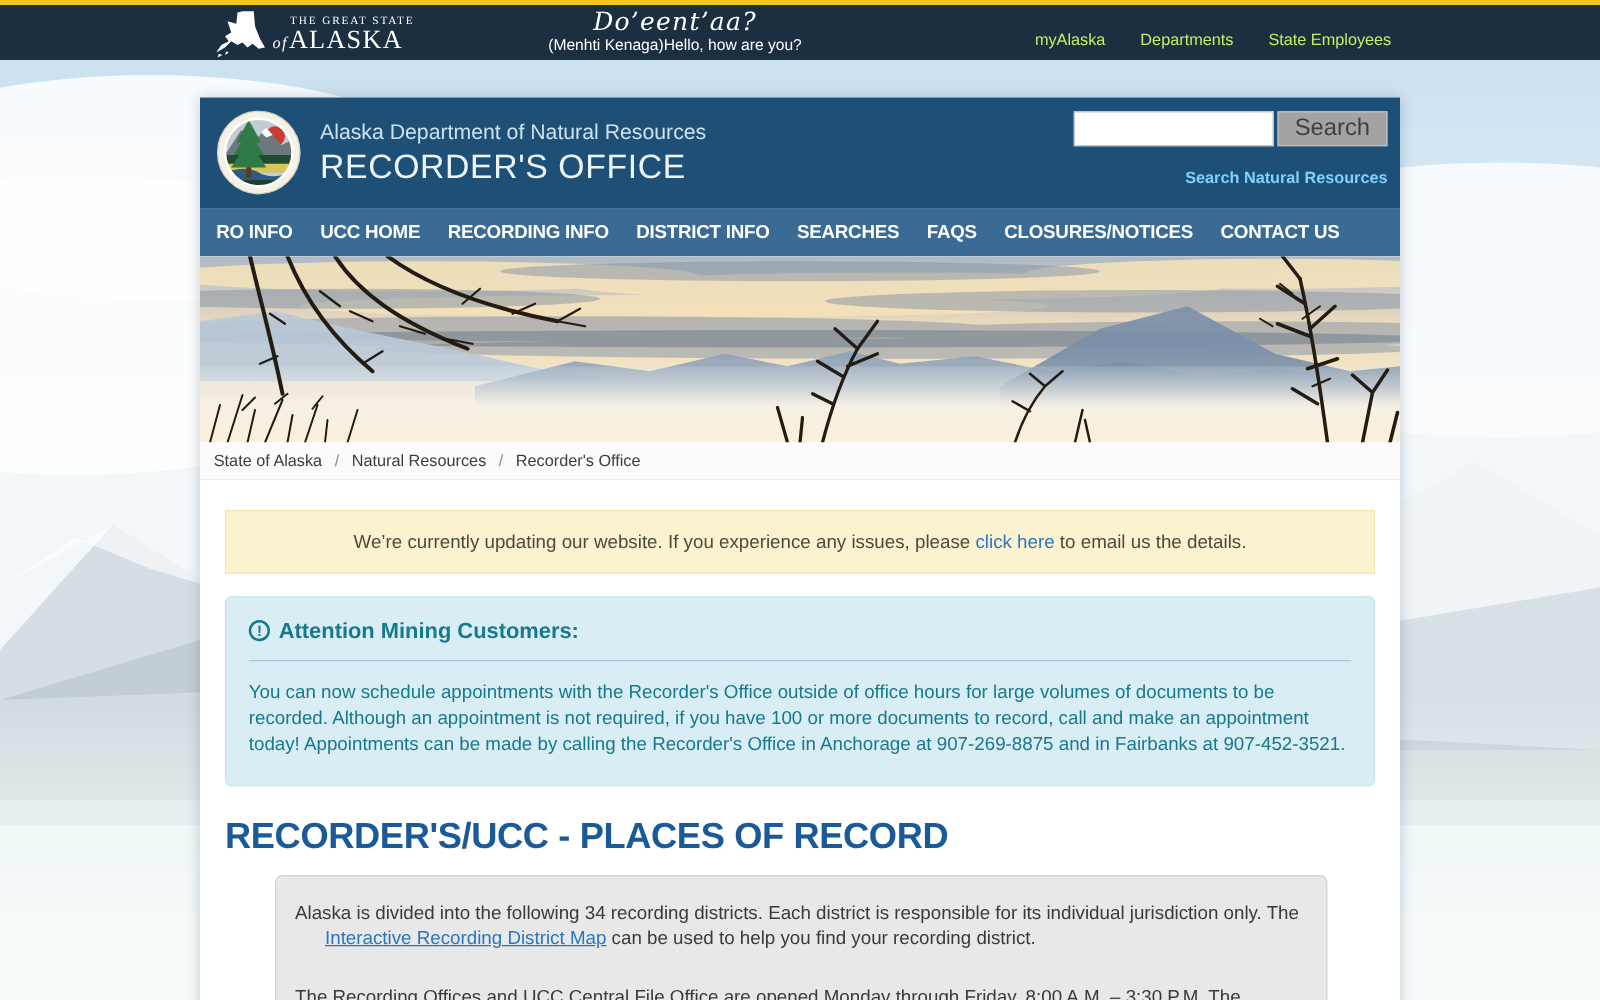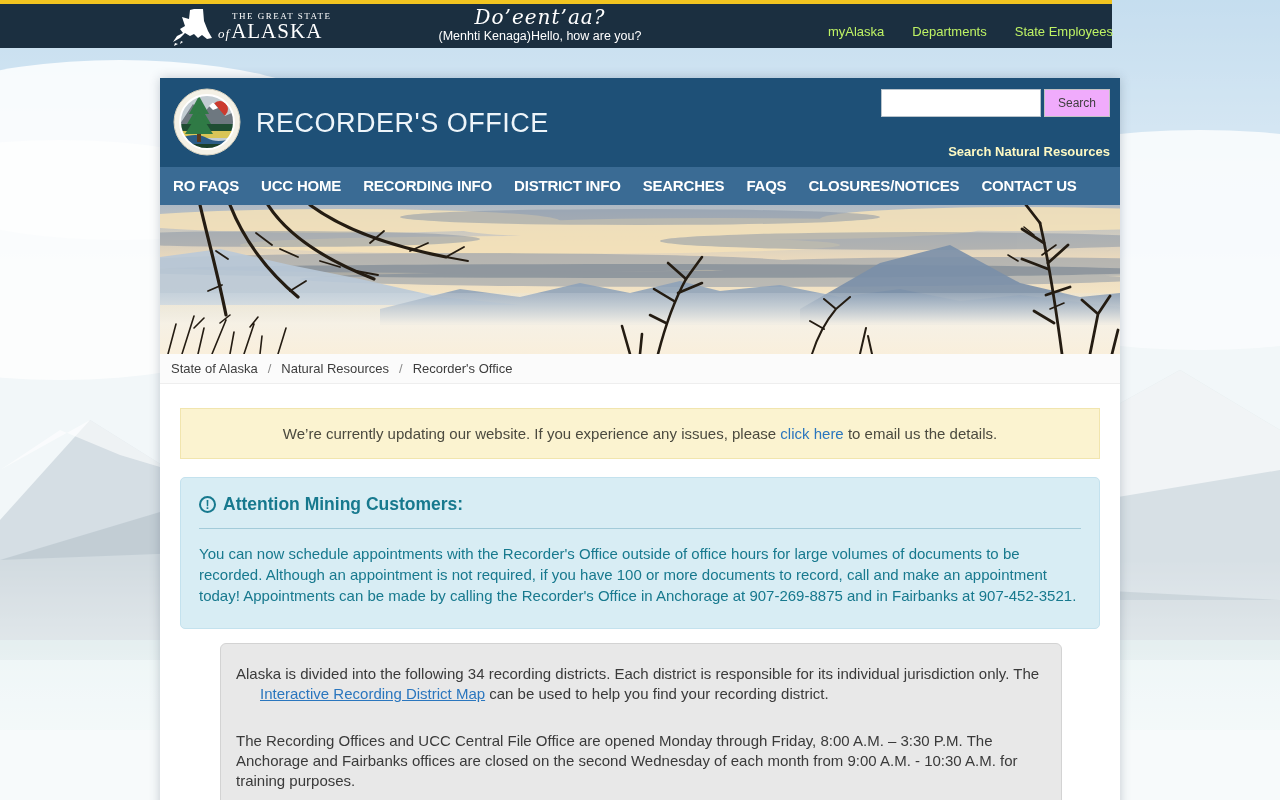--- a/index.html
+++ b/index.html
@@ -6,21 +6,21 @@
   html,body { width:1280px; height:800px; }
   body {
     font-family:"Liberation Sans", sans-serif;
     position:relative; overflow:hidden; background:#dcecf4;
   }
   
   #bg-photo { position:absolute; left:0; top:0; width:1280px; height:800px; z-index:0; }
 
   
   .topbar {
-    position:absolute; left:0; top:0; width:1112px; height:48px;
+    position:absolute; left:0; top:0; width:1280px; height:48px;
     background:#1b2f40; border-top:4px solid #f1c420; z-index:5;
     color:#fff;
   }
   .topbar-inner { position:relative; width:1280px; height:44px; }
   .state-logo { position:absolute; left:172px; top:4px; display:flex; align-items:center; cursor:pointer; }
   .state-logo svg { margin-right:6px; }
   .state-logo-text { color:#fff; line-height:1; }
   .state-logo-line1 { font-family:"Liberation Serif", serif; font-size:9px; letter-spacing:1.5px; text-transform:uppercase; margin-left:14px; }
   .state-logo-line2 { font-family:"Liberation Serif", serif; font-size:21px; letter-spacing:1px; }
   .state-logo-of { font-style:italic; font-size:13px; margin-right:1px; }
@@ -42,25 +42,25 @@
   .dnr-titles { margin-left:15px; }
   .dnr-agency { color:#cfe1ee; font-size:17px; }
   .dnr-site { color:#eef5fa; font-size:27px; letter-spacing:.5px; margin-top:2px; }
   .search-area { position:absolute; right:10px; top:11px; width:250px; text-align:right; }
   .search-row { display:flex; justify-content:flex-end; }
   .search-input {
     width:160px; height:28px; border:1px solid #b9c4cc; background:#fff;
     font-size:14px; padding:0 6px; outline:none;
   }
   .search-btn {
-    height:28px; margin-left:3px; padding:0 13px; background:#f0abfc;
-    border:1px solid #c2c2c2; font-size:12px; color:#3f3f3f; cursor:pointer;
+    height:28px; margin-left:3px; padding:0 13px; background:#a3a3a3;
+    border:1px solid #c2c2c2; font-size:19px; color:#3f3f3f; cursor:pointer;
     font-family:"Liberation Sans", sans-serif;
   }
-  .search-label { color:#fef9c3; font-size:13px; font-weight:bold; margin-top:27px; }
+  .search-label { color:#7dd3fc; font-size:13px; font-weight:bold; margin-top:17px; }
 
   
   .main-nav { height:38px; background:#3a6b94; display:flex; align-items:stretch; padding-left:2px; }
   .main-nav a {
     color:#fff; font-size:15px; font-weight:bold; letter-spacing:-.2px;
     line-height:38px; padding:0 11px; text-decoration:none; cursor:pointer; white-space:nowrap;
   }
 
   
   .hero { position:relative; height:149px; overflow:hidden; }
@@ -180,34 +180,35 @@
           <path d="M7,50 Q24,44 34,50 T61,50 L61,61 L7,61 Z" fill="#2b5c86"></path>
           <rect x="7" y="56" width="54" height="5" fill="#1a3f2b"></rect>
           <rect x="24" y="44" width="4" height="10" fill="#5b3a1e"></rect>
           <polygon points="26,8 36,26 16,26" fill="#2f7a45"></polygon>
           <polygon points="26,16 38,36 14,36" fill="#2f7a45"></polygon>
           <polygon points="26,24 40,46 12,46" fill="#2f7a45"></polygon>
         </g>
         <circle cx="34" cy="34" r="27" fill="none" stroke="#ffffff" stroke-width="2"></circle>
       </svg>
       <div class="dnr-titles">
+        <div class="dnr-agency">Alaska Department of Natural Resources</div>
         <div class="dnr-site">RECORDER'S OFFICE</div>
       </div>
     </div>
     <div class="search-area">
       <div class="search-row">
         <input class="search-input" type="text" value="" style="">
         <button class="search-btn">Search</button>
       </div>
       <div class="search-label">Search Natural Resources</div>
     </div>
   </div>
 
   <nav class="main-nav">
-    <a href="#">RO FAQS</a>
+    <a href="#">RO INFO</a>
     <a href="#">UCC HOME</a>
     <a href="#">RECORDING INFO</a>
     <a href="#">DISTRICT INFO</a>
     <a href="#">SEARCHES</a>
     <a href="#">FAQS</a>
     <a href="#">CLOSURES/NOTICES</a>
     <a href="#">CONTACT US</a>
   </nav>
 
   <div class="hero">
@@ -301,20 +302,21 @@
 
     <div class="attention-box">
       <div class="attention-heading">
         <span class="alert-circle">!</span>
         <span>Attention Mining Customers:</span>
       </div>
       <hr class="attention-divider">
       <div class="attention-body">You can now schedule appointments with the Recorder's Office outside of office hours for large volumes of documents to be recorded. Although an appointment is not required, if you have 100 or more documents to record, call and make an appointment today! Appointments can be made by calling the Recorder's Office in Anchorage at 907-269-8875 and in Fairbanks at 907-452-3521.</div>
     </div>
 
+    <h1 class="page-title">RECORDER'S/UCC - PLACES OF RECORD</h1>
 
     <div class="info-box">
       <p><span>Alaska is divided into the following 34 recording districts. Each district is responsible for its individual jurisdiction only. The </span><a href="#">Interactive Recording District Map</a><span> can be used to help you find your recording district.</span></p>
       <p>The Recording Offices and UCC Central File Office are opened Monday through Friday, 8:00 A.M. – 3:30 P.M. The Anchorage and Fairbanks offices are closed on the second Wednesday of each month from 9:00 A.M. - 10:30 A.M. for training purposes.</p>
     </div>
 
   </div>
 </div>
 
 </body></html>

